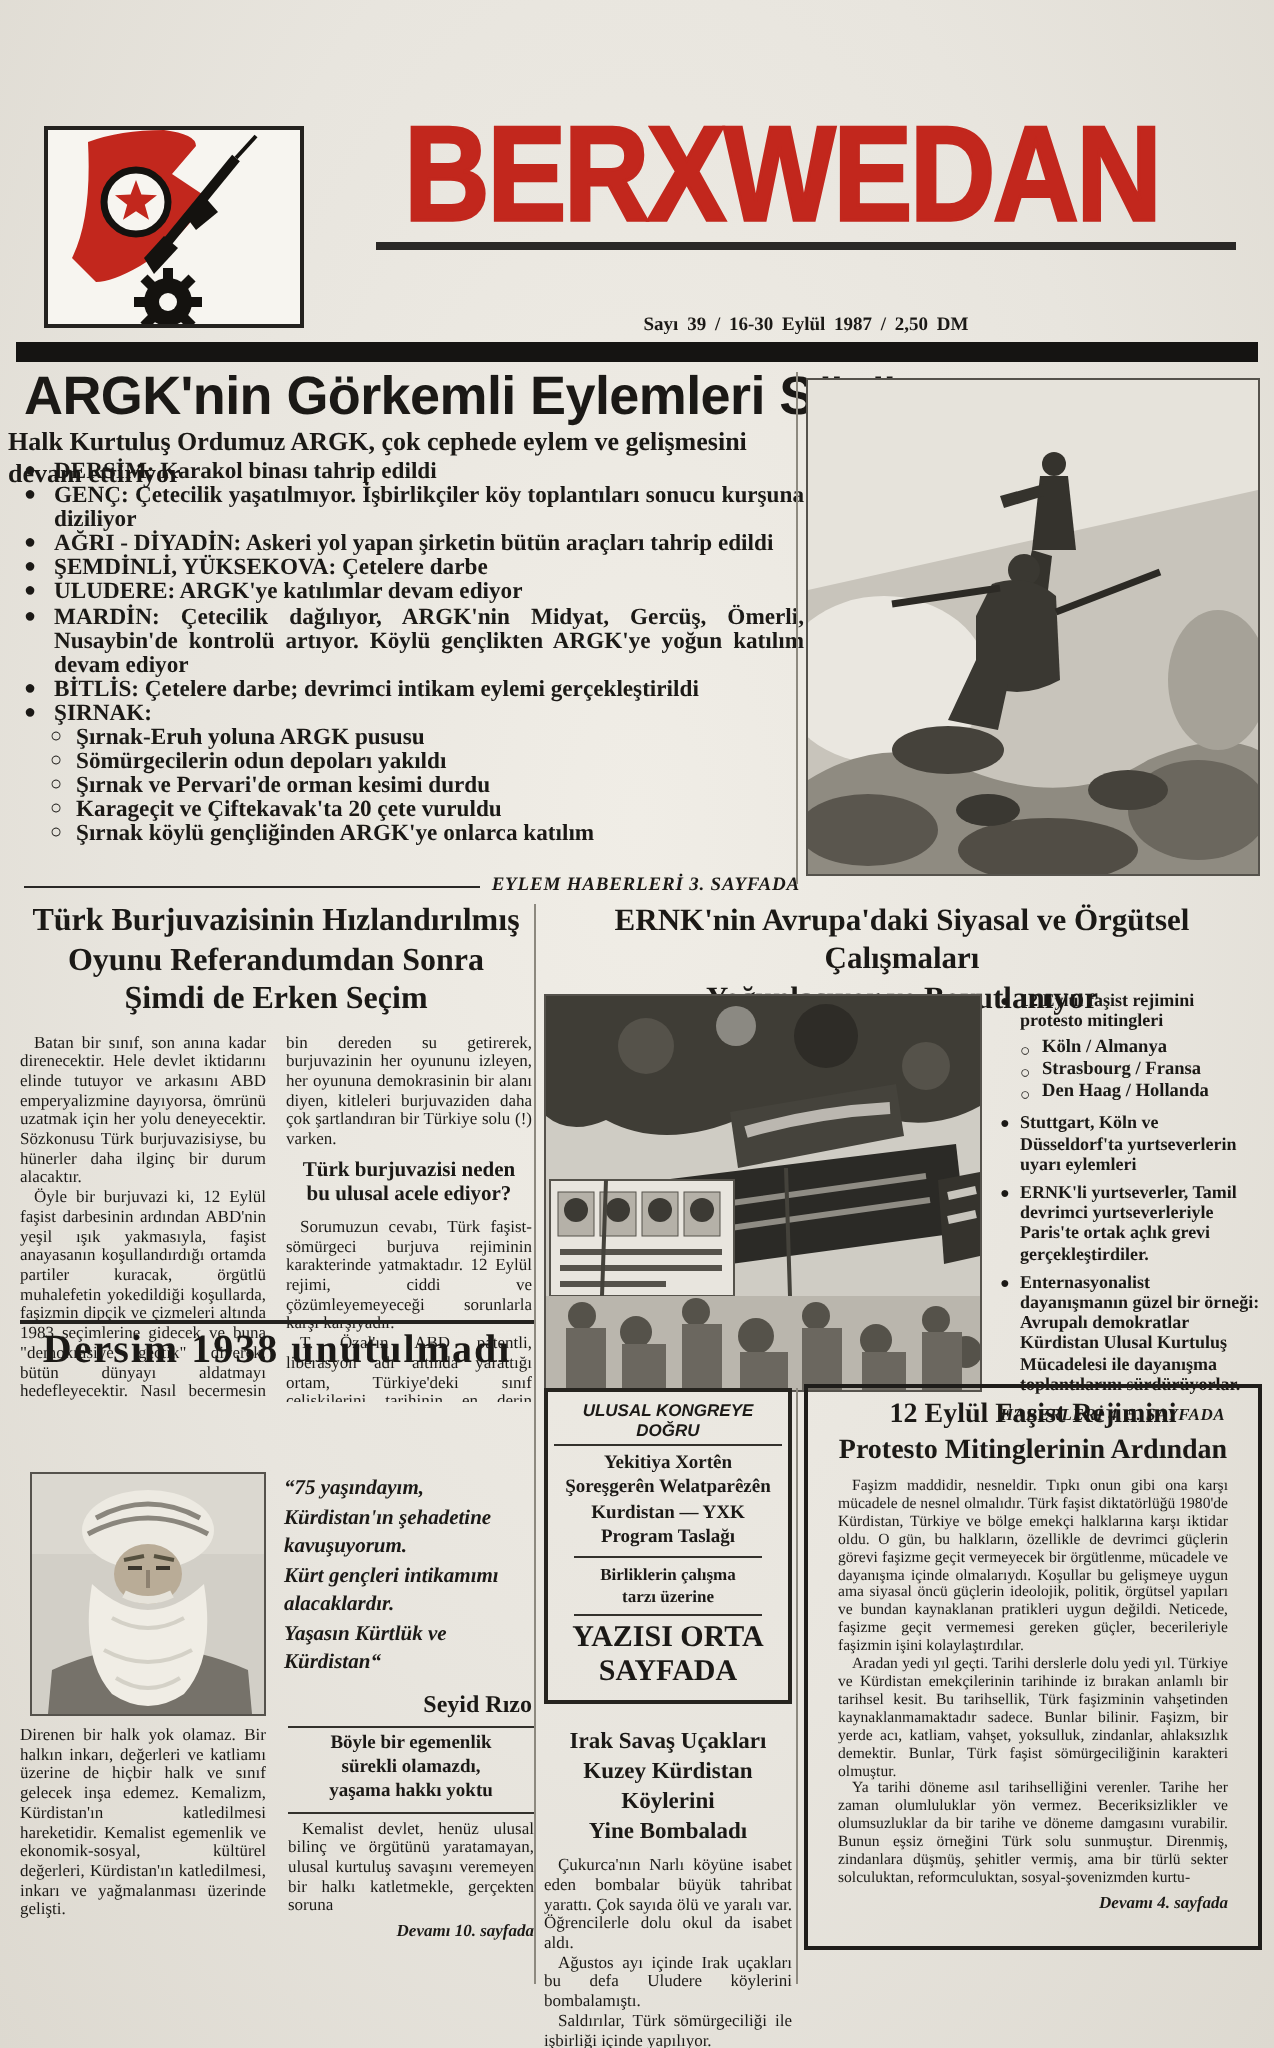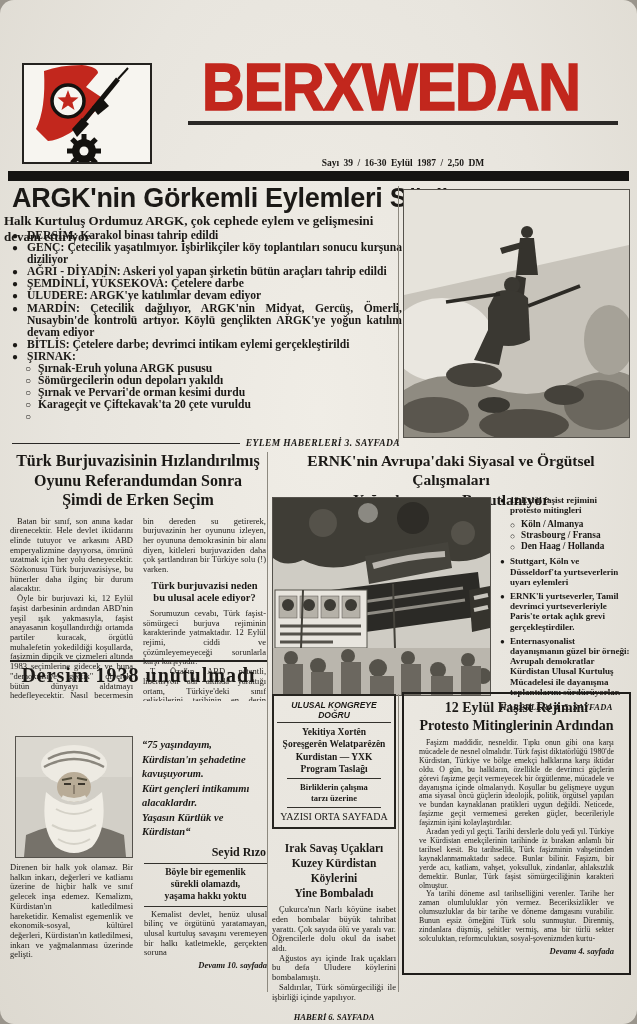--- a/index.html
+++ b/index.html
@@ -1,19 +1,19 @@
 <!DOCTYPE html>
 <html><head>
 <meta charset="utf-8">
 <style>
   * { margin:0; padding:0; box-sizing:border-box; }
   body { background:#9a958c; font-family:"Liberation Serif", serif; }
   .page { position:relative; width:637px; height:1024px; margin:0 auto; overflow:hidden;
           background: radial-gradient(ellipse at 50% 40%, #f0ede6 0%, #e8e5de 55%, #ddd9d0 100%);
-          color:#1b1916;border-radius:14px; }
+          color:#1b1916; }
   .abs { position:absolute; }
 
   
   .logo-box { left:22px; top:63px; width:130px; height:101px; background:#f7f5f0; border:2px solid #24221f; }
   .np-title { left:150px; top:54px; width:482px; height:66px; display:flex; align-items:center; justify-content:center;
               font-family:"Liberation Sans", sans-serif; font-weight:bold; font-size:59px; letter-spacing:-1px;
               color:#c2271d; transform:scaleY(1.14); -webkit-text-stroke:1.5px #c2271d; white-space:nowrap; }
   .slogan-wrap { left:188px; top:121px; width:430px; }
   .rule2 { border-top:2px solid #2a2826; }
   .slogan { padding:3px 0 2px; text-align:center; font-weight:bold; font-size:14.5px; letter-spacing:.4px; }
@@ -75,21 +75,21 @@
              text-align:center; font-weight:bold; font-size:9.5px; line-height:1.25; margin-bottom:3px; }
 
   
   .midcol { left:272px; top:694px; width:124px; height:298px; }
   .kbox { border:2px solid #26241f; padding:4px 3px 5px; text-align:center; }
   .kicker { font-family:"Liberation Sans", sans-serif; font-style:italic; font-weight:bold; font-size:8.5px;
             border-bottom:1px solid #33312c; padding-bottom:2px; margin-bottom:3px; }
   .ktitle { font-weight:bold; font-size:9.5px; line-height:1.3; }
   .krule { border-top:1px solid #33312c; margin:3px 10px; }
   .knote { font-weight:bold; font-size:8.5px; line-height:1.3; }
-  .kfoot { font-weight:normal; font-size:10px; margin-top:2px; }
+  .kfoot { font-weight:bold; font-size:15px; margin-top:2px; }
   .irak-hl { margin-top:12px; text-align:center; font-weight:bold; font-size:11.5px; line-height:1.3; }
   .irak-txt { margin-top:4px; }
   .irak-cap { text-align:center; font-style:italic; font-weight:bold; font-size:8.5px; margin-top:10px; }
 
   
   .ebox { left:402px; top:692px; width:229px; height:283px; border:2px solid #1f1d1a; padding:5px 15px 4px; overflow:hidden; }
   .ebox-hl { text-align:center; font-weight:bold; font-size:14px; line-height:1.25; margin-bottom:5px; }
   .ebox p { font-size:7.8px; line-height:8.9px; text-align:justify; text-indent:7px; }
 </style>
 </head>
@@ -140,21 +140,21 @@
     <li><span class="mk">●</span><span>AĞRI - DİYADİN: Askeri yol yapan şirketin bütün araçları tahrip edildi</span></li>
     <li><span class="mk">●</span><span>ŞEMDİNLİ, YÜKSEKOVA: Çetelere darbe</span></li>
     <li><span class="mk">●</span><span>ULUDERE: ARGK'ye katılımlar devam ediyor</span></li>
     <li><span class="mk">●</span><span>MARDİN: Çetecilik dağılıyor, ARGK'nin Midyat, Gercüş, Ömerli, Nusaybin'de kontrolü artıyor. Köylü gençlikten ARGK'ye yoğun katılım devam ediyor</span></li>
     <li><span class="mk">●</span><span>BİTLİS: Çetelere darbe; devrimci intikam eylemi gerçekleştirildi</span></li>
     <li><span class="mk">●</span><span>ŞIRNAK:</span></li>
     <li class="sub"><span class="mk">○</span><span>Şırnak-Eruh yoluna ARGK pususu</span></li>
     <li class="sub"><span class="mk">○</span><span>Sömürgecilerin odun depoları yakıldı</span></li>
     <li class="sub"><span class="mk">○</span><span>Şırnak ve Pervari'de orman kesimi durdu</span></li>
     <li class="sub"><span class="mk">○</span><span>Karageçit ve Çiftekavak'ta 20 çete vuruldu</span></li>
-    <li class="sub"><span class="mk">○</span></li>
+    <li class="sub"><span class="mk">○</span><span>Şırnak köylü gençliğinden ARGK'ye onlarca katılım</span></li>
   </ul>
 
   <div class="abs cap-row">
     <div class="ln"></div>
     <span class="cap">EYLEM HABERLERİ 3. SAYFADA</span>
   </div>
 
   <div class="abs photo photo1">
     <svg width="225" height="247" viewBox="0 0 225 247">
       <rect width="225" height="247" fill="#dcd9d1"></rect>

